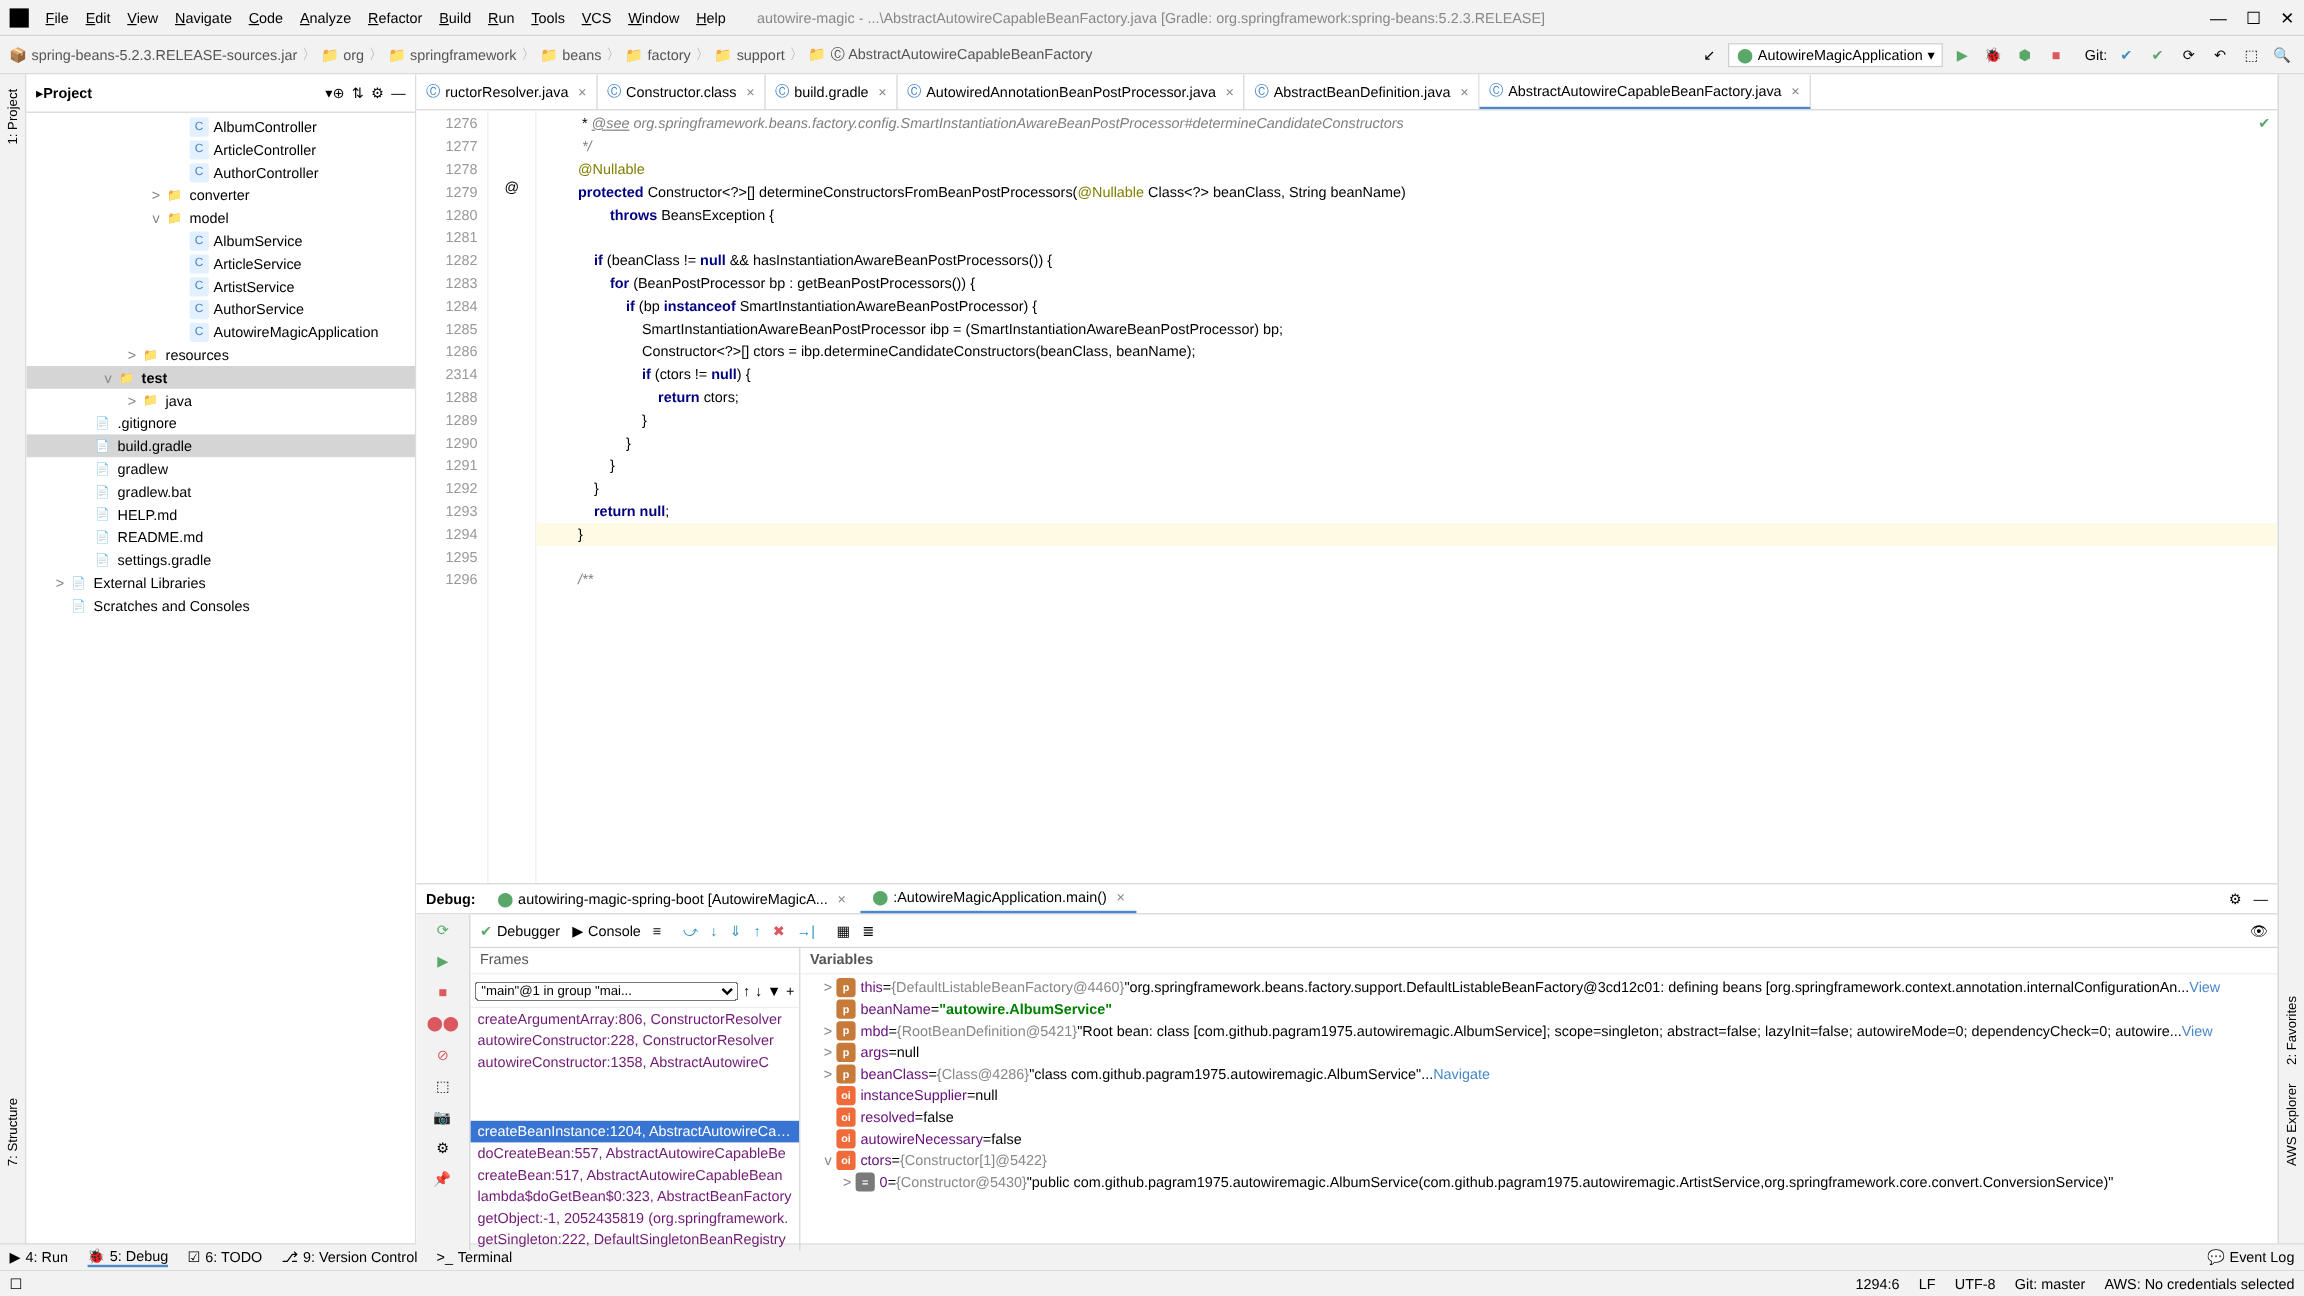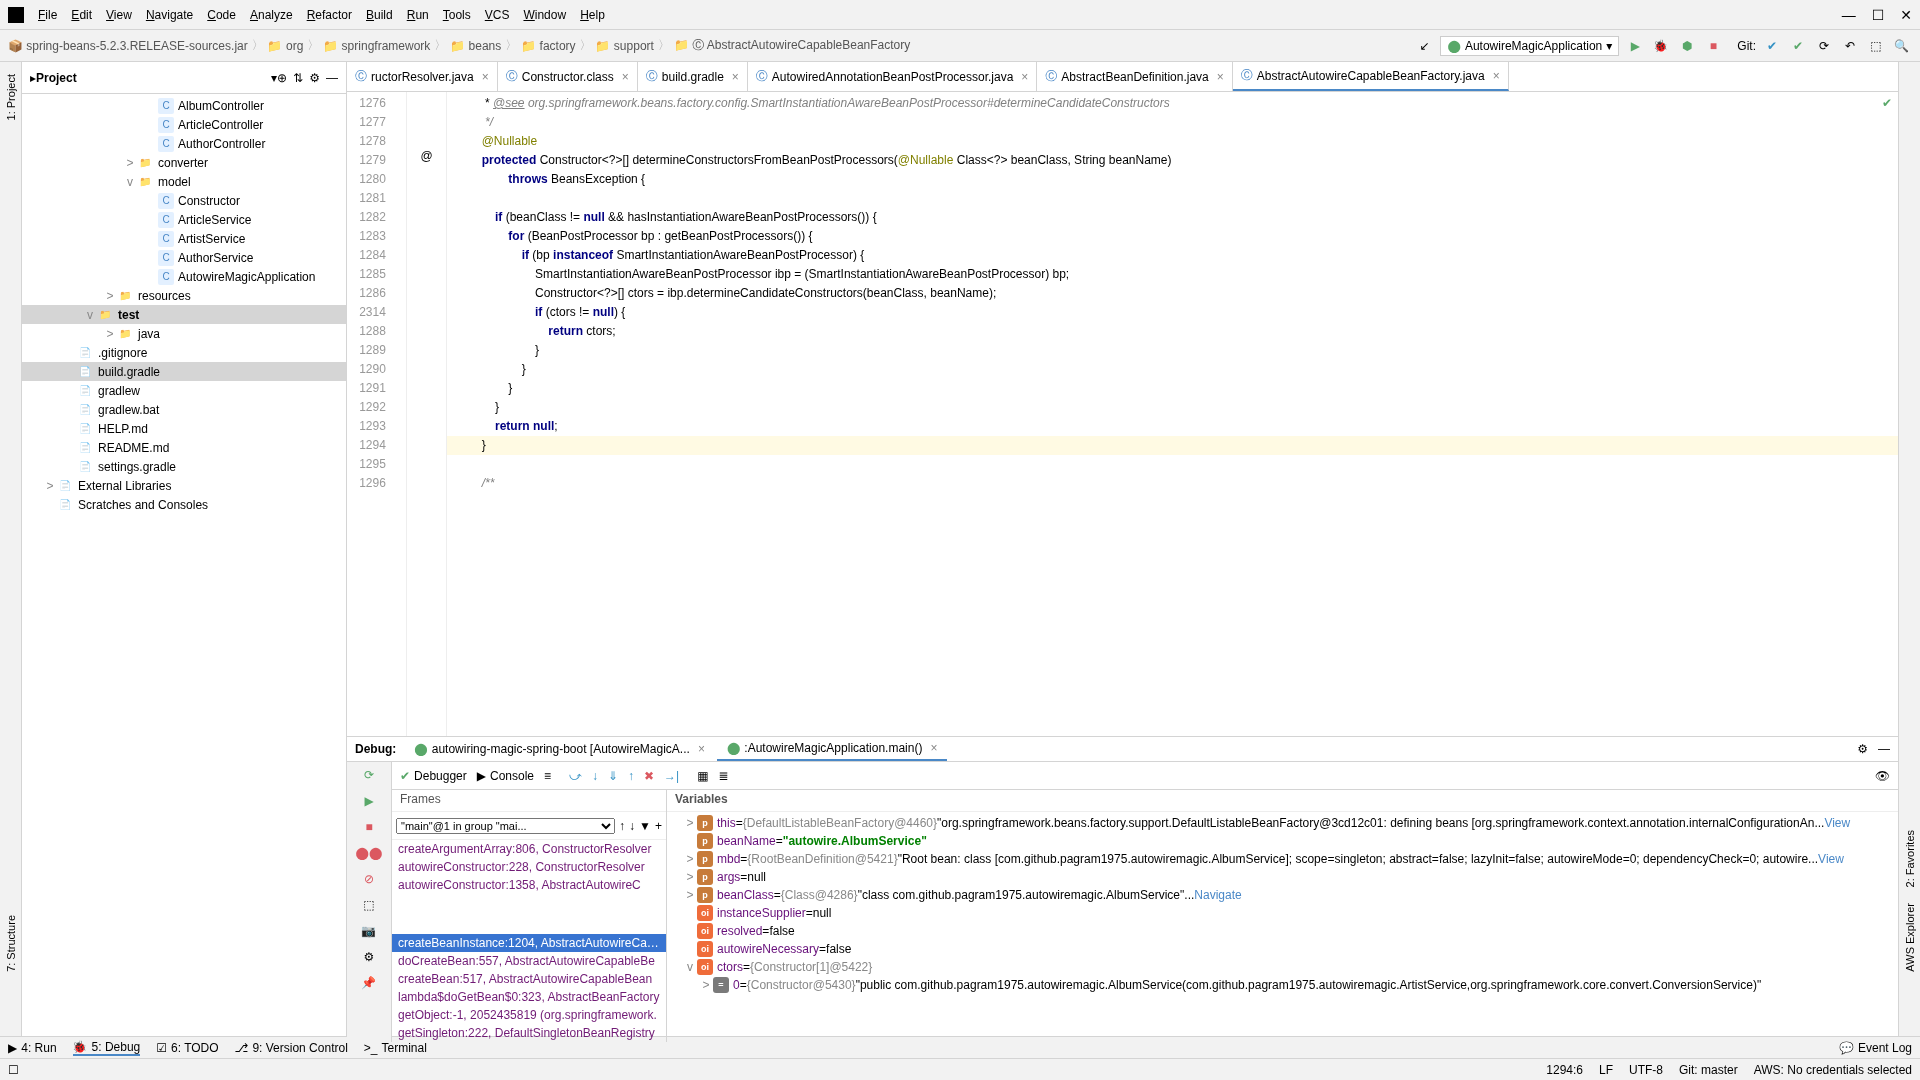--- a/index.html
+++ b/index.html
@@ -36,21 +36,21 @@
 .indent3{padding-left:80px;}
 .indent4{padding-left:60px;}
 .indent5{padding-left:40px;}
 .indent6{padding-left:20px;}
 .editor-area{flex:1;display:flex;flex-direction:column;background:#fff;min-width:0;}
 .tabs{height:30px;display:flex;border-bottom:1px solid #d4d4d4;overflow:hidden;align-items:center;}
 .tab{display:flex;align-items:center;padding:0 8px;height:100%;border-right:1px solid #d4d4d4;gap:4px;white-space:nowrap;}
 .tab.active{background:#fff;border-bottom:2px solid #4a88c7;}
 .tab .close{color:#888;margin-left:4px;}
 .editor-content{flex:1;display:flex;overflow:hidden;position:relative;}
-.gutter{width:60px;background:#fff;border-right:1px solid #eee;text-align:center;padding:2px 8px 2px 0;color:#999;font-family:monospace;font-size:12px;line-height:19px;}
+.gutter{width:60px;background:#fff;border-right:1px solid #eee;text-align:right;padding:2px 8px 2px 0;color:#999;font-family:monospace;font-size:12px;line-height:19px;}
 .gutter2{width:40px;border-right:1px solid #eee;}
 .code{flex:1;font-family:Consolas,monospace;font-size:13px;line-height:19px;padding:2px 0;white-space:pre;overflow:hidden;}
 .code .kw{color:#000080;font-weight:bold;}
 .code .ann{color:#808000;}
 .code .com{color:#808080;font-style:italic;}
 .code .link{color:#808080;font-style:italic;text-decoration:underline;}
 .code-line{padding-left:8px;}
 .code-line.hl{background:#fffae3;}
 .breadcrumb-bottom{height:22px;border-top:1px solid #d4d4d4;display:flex;align-items:center;padding:0 8px;gap:8px;color:#555;}
 .debug-panel{height:300px;border-top:1px solid #d4d4d4;background:#fff;display:flex;flex-direction:column;}
@@ -105,20 +105,21 @@
       <span><u>C</u>ode</span>
       <span><u>A</u>nalyze</span>
       <span><u>R</u>efactor</span>
       <span><u>B</u>uild</span>
       <span><u>R</u>un</span>
       <span><u>T</u>ools</span>
       <span><u>V</u>CS</span>
       <span><u>W</u>indow</span>
       <span><u>H</u>elp</span>
     </div>
+  <div class="title-text">autowire-magic - ...\AbstractAutowireCapableBeanFactory.java [Gradle: org.springframework:spring-beans:5.2.3.RELEASE]</div>
   <div class="win-controls">
     <span>—</span>
     <span>☐</span>
     <span>✕</span>
   </div>
 </div>
 
 <div class="toolbar">
   <div class="breadcrumb" id="breadcrumb">
       <span class="crumb">📦 spring-beans-5.2.3.RELEASE-sources.jar</span>
@@ -196,21 +197,21 @@
           <span>converter</span>
         </div>
         <div class="tree-item indent2">
           <span class="arrow">v</span>
           <span class="ficon folder-icon">📁</span>
           <span>model</span>
         </div>
         <div class="tree-item indent1">
           <span class="arrow"></span>
           <span class="ficon java-icon">C</span>
-          <span>Constructor</span>
+          <span>AlbumService</span>
         </div>
         <div class="tree-item indent1">
           <span class="arrow"></span>
           <span class="ficon java-icon">C</span>
           <span>ArticleService</span>
         </div>
         <div class="tree-item indent1">
           <span class="arrow"></span>
           <span class="ficon java-icon">C</span>
           <span>ArtistService</span>

